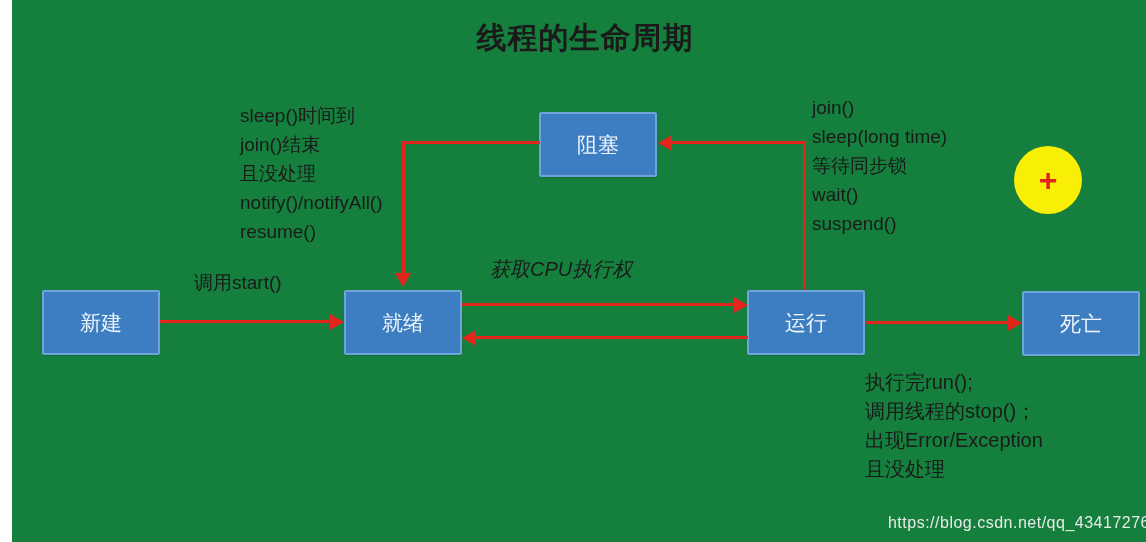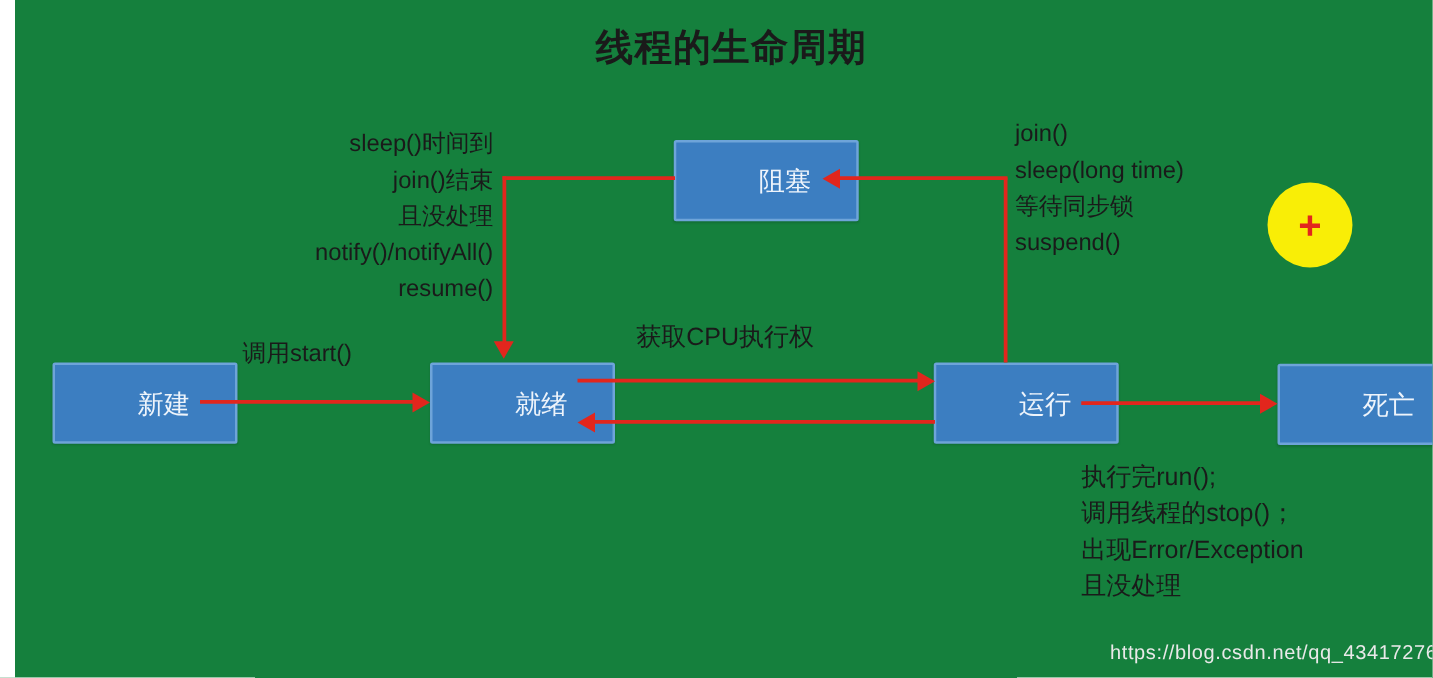--- a/index.html
+++ b/index.html
@@ -18,40 +18,39 @@
     letter-spacing:1px;
   }
   .node{
     position:absolute;width:114px;height:61px;
     background:#3c7ec1;
     border:2px solid #6ea4d9;
     border-radius:2px;
     display:flex;align-items:center;justify-content:center;
     color:#eef4fb;font-size:21px;
     box-shadow:0 1px 2px rgba(0,0,0,0.15);
-    padding-left:30px;
   }
   .node-new{left:30px;top:290px;}
   .node-ready{left:332px;top:290px;}
   .node-blocked{left:527px;top:112px;}
   .node-running{left:735px;top:290px;}
   .node-dead{left:1010px;top:291px;}
   .hline{position:absolute;height:3px;background:#e2261d;}
   .vline{position:absolute;width:3px;background:#e2261d;}
   .ah{position:absolute;width:0;height:0;}
   .ah-right{border-top:8px solid transparent;border-bottom:8px solid transparent;border-left:14px solid #e2261d;}
   .ah-left{border-top:8px solid transparent;border-bottom:8px solid transparent;border-right:14px solid #e2261d;}
   .ah-down{border-left:8px solid transparent;border-right:8px solid transparent;border-top:14px solid #e2261d;}
   .lbl{position:absolute;color:#1a1a1a;font-size:20px;white-space:nowrap;}
   .list{position:absolute;color:#1a1a1a;font-size:19px;line-height:29px;white-space:nowrap;}
-  .list-left{left:240px;top:101px;text-align:right;}
+  .list-left{left:228px;top:101px;}
   .list-right{left:800px;top:93px;}
   .list-death{left:853px;top:368px;font-size:20px;}
   .lbl-start{left:182px;top:270px;font-size:19px;}
-  .lbl-getcpu{left:497px;top:256px;}
+  .lbl-getcpu{left:478px;top:256px;font-style:italic;}
   .lbl-losecpu{left:456px;top:376px;}
   .cursor-dot{
     position:absolute;left:1002px;top:146px;width:68px;height:68px;
     border-radius:50%;background:#f9ee06;
     display:flex;align-items:center;justify-content:center;
   }
   .cursor-dot span{color:#e2261d;font-size:32px;font-weight:700;line-height:1;}
   .watermark{
     position:absolute;right:8px;top:514px;
     color:#e9e9e9;font-size:16px;letter-spacing:0.5px;
@@ -98,20 +97,21 @@
     <div>join()结束</div>
     <div>且没处理</div>
     <div>notify()/notifyAll()</div>
     <div>resume()</div>
   </div>
 
   <div class="list list-right">
     <div>join()</div>
     <div>sleep(long time)</div>
     <div>等待同步锁</div>
+    <div>wait()</div>
     <div>suspend()</div>
   </div>
 
   <div class="list list-death">
     <div>执行完run();</div>
     <div>调用线程的stop()；</div>
     <div>出现Error/Exception</div>
     <div>且没处理</div>
   </div>
 

